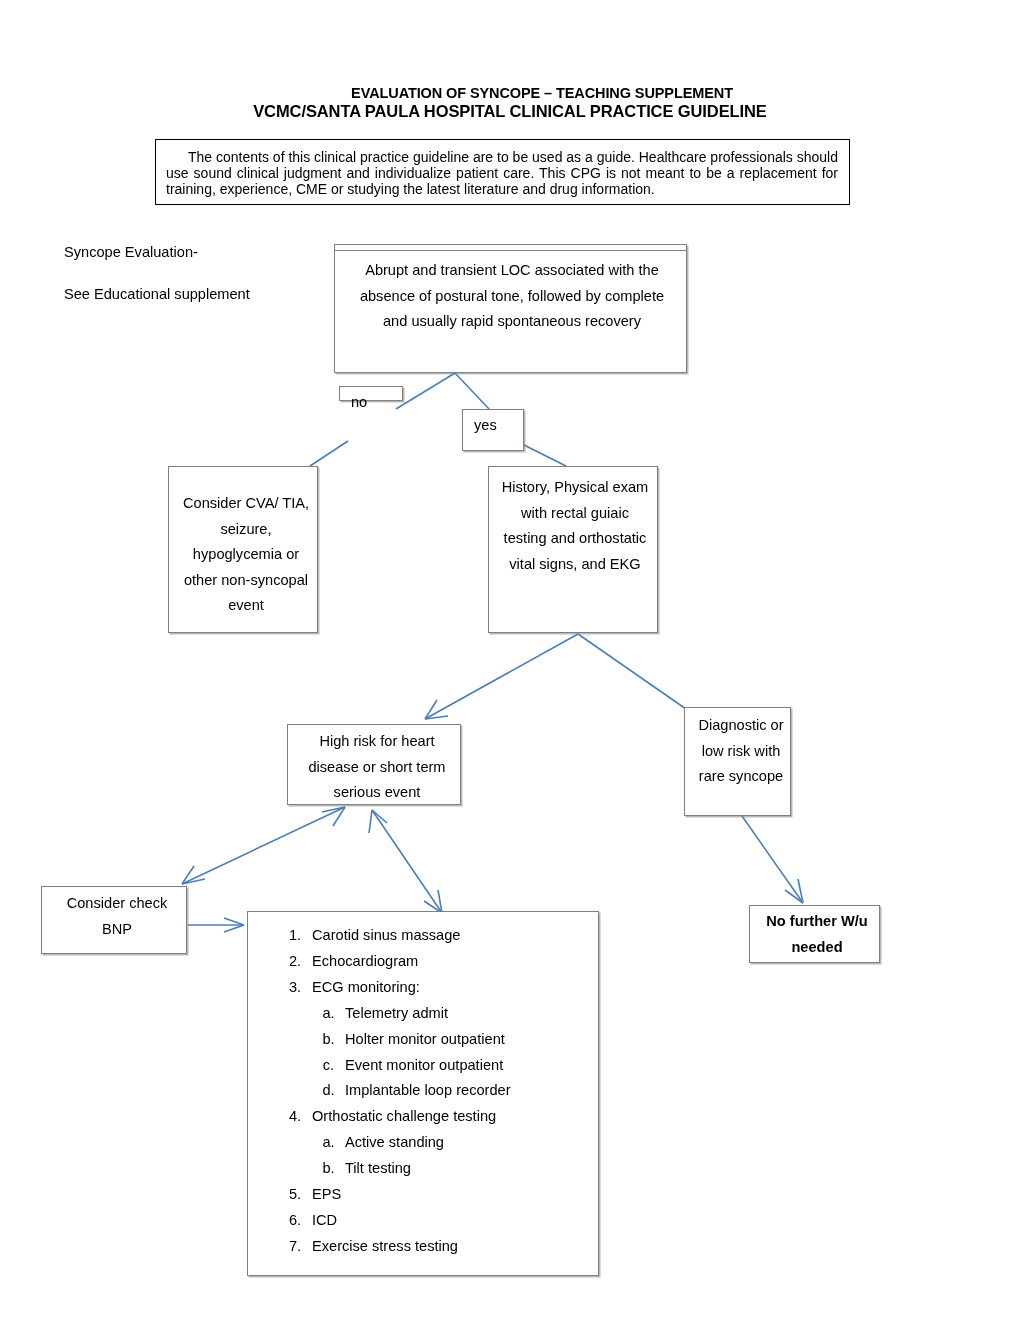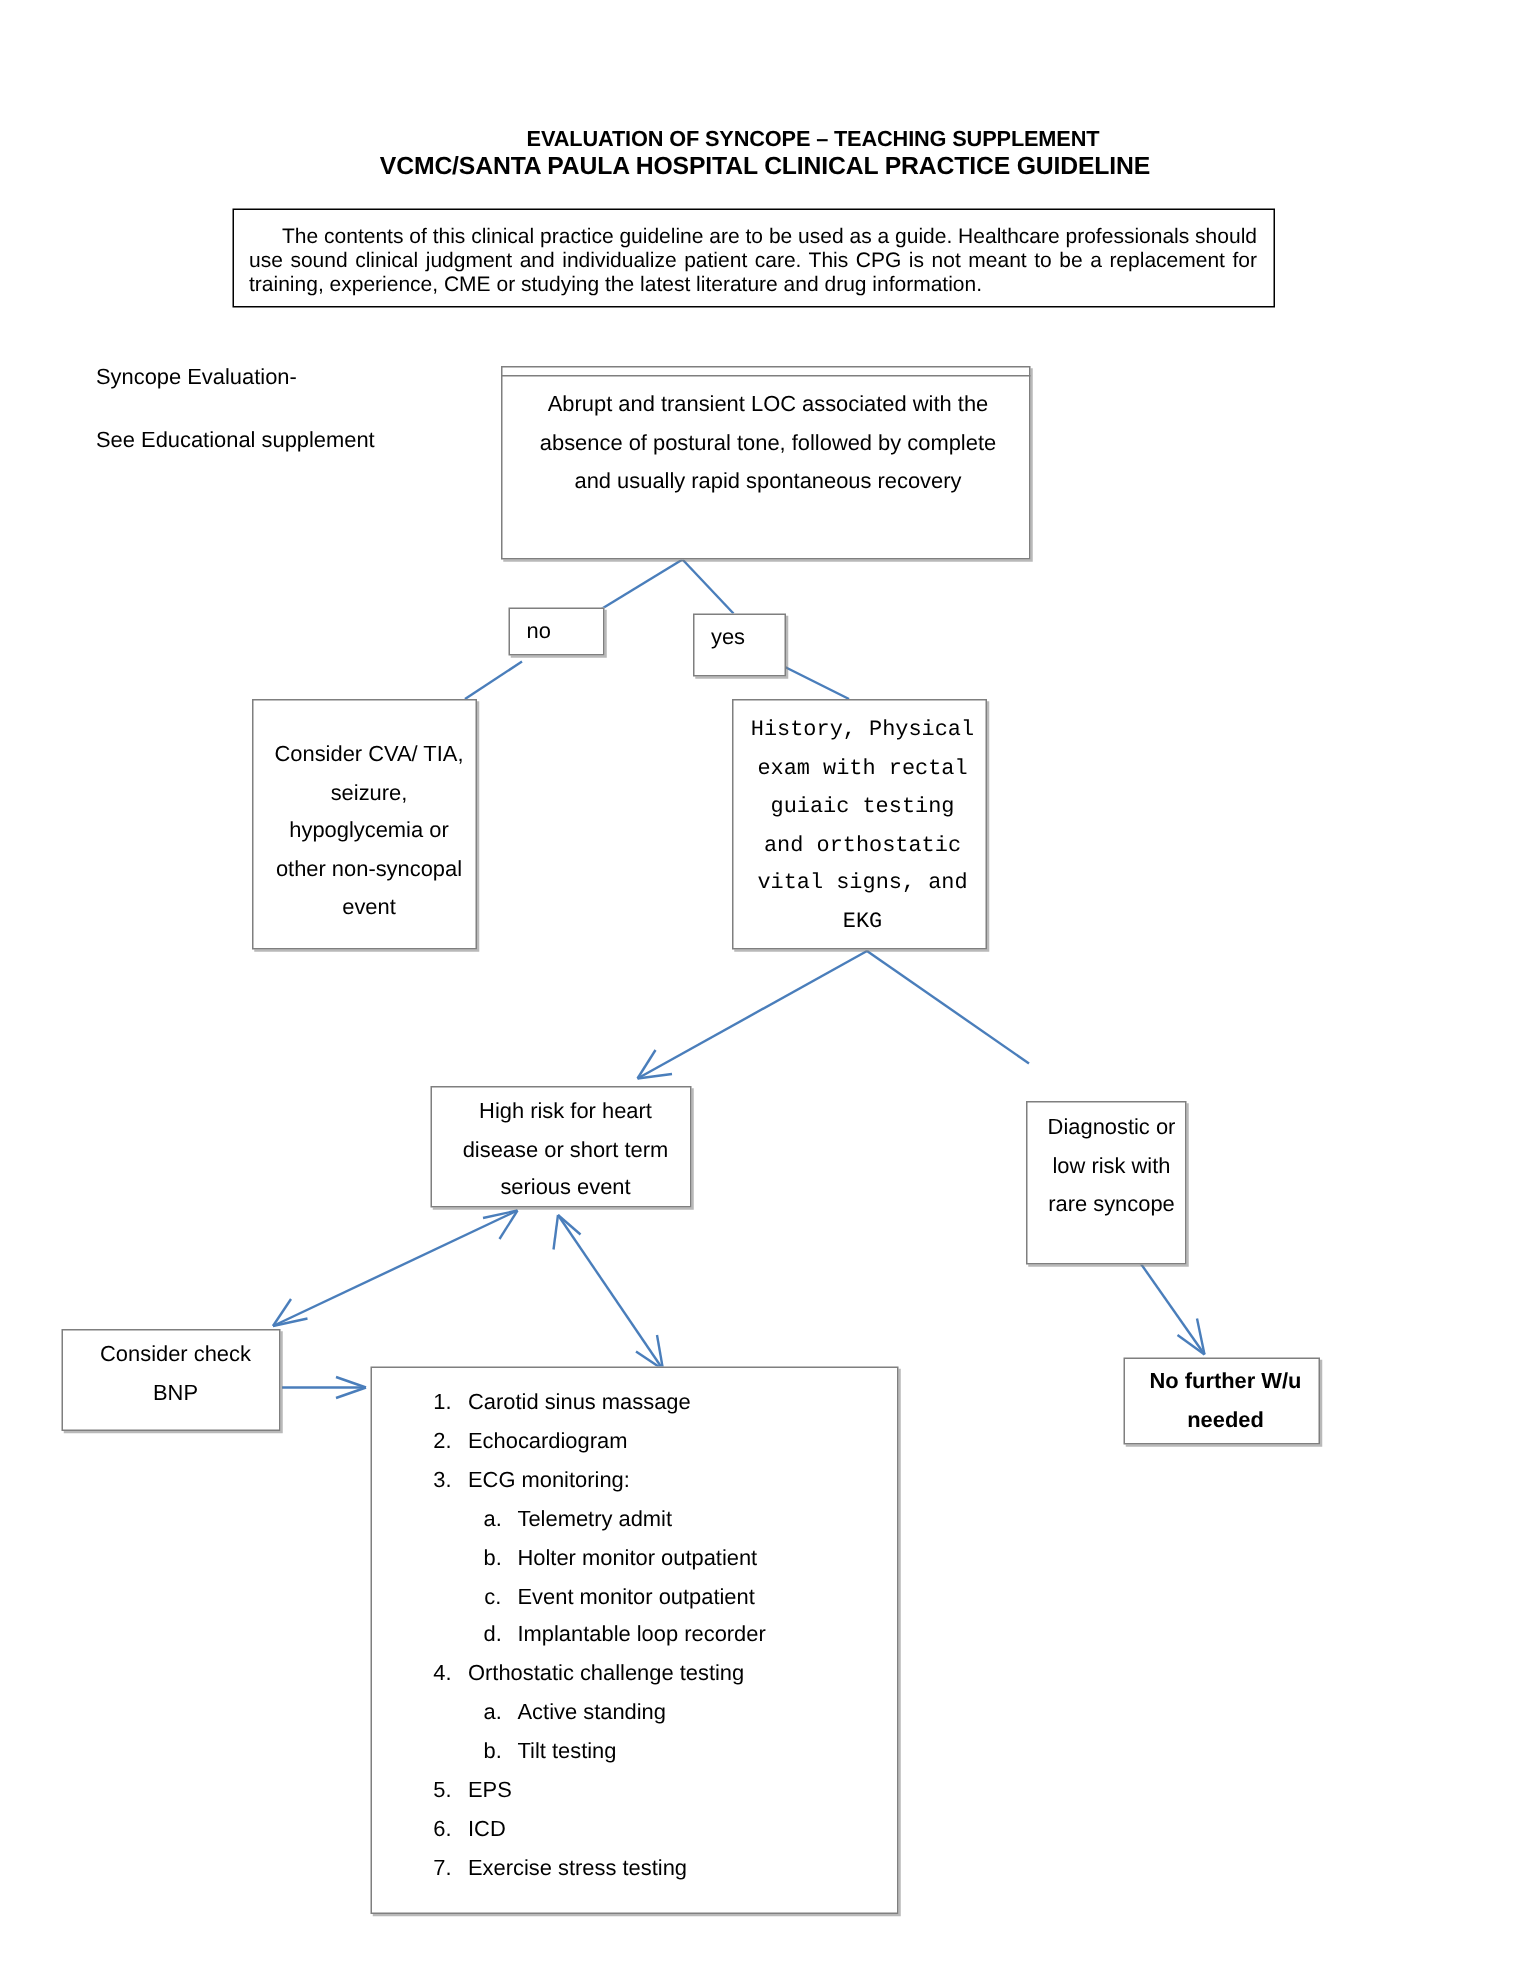--- a/index.html
+++ b/index.html
@@ -85,35 +85,35 @@
   }
   #box-definition::before {
     content: "";
     position: absolute;
     left: -1.3px; right: -1.3px;
     top: 5px;
     border-top: 1.3px solid #7f7f7f;
   }
   #box-definition .txt { left: 12px; top: 13px; width: 330px; }
 
-  #box-no   { left: 339px; top: 405px; width: 64px; height: 32px; }
+  #box-no   { left: 339px; top: 386px; width: 64px; height: 15px; }
   #box-no .txt  { left: 11px; top: 3px; }
   #box-yes  { left: 462px; top: 409px; width: 62px; height: 42px; }
   #box-yes .txt { left: 11px; top: 3px; }
 
   #box-cva { left: 168px; top: 466px; width: 150px; height: 167px; }
   #box-cva .txt { left: 11px; top: 24px; width: 132px; }
 
-  #box-history { left: 488px; top: 466px; width: 170px; height: 167px; font-family: Liberation Mono, monospace; }
+  #box-history { left: 488px; top: 466px; width: 170px; height: 167px; }
   #box-history .txt { left: 11px; top: 8px; width: 150px; }
 
   #box-highrisk { left: 287px; top: 724px; width: 174px; height: 81px; padding-left: 32px; }
   #box-highrisk .txt { left: 10px; top: 4px; width: 158px; }
 
-  #box-diagnostic { left: 684px; top: 707px; width: 107px; height: 109px; margin-top: 27px; }
+  #box-diagnostic { left: 684px; top: 707px; width: 107px; height: 109px; }
   #box-diagnostic .txt { left: 10px; top: 5px; width: 92px; }
 
   #box-bnp { left: 41px; top: 886px; width: 146px; height: 68px; }
   #box-bnp .txt { left: 12px; top: 4px; width: 126px; }
 
   #box-nofurther { left: 749px; top: 905px; width: 131px; height: 58px; font-weight: bold; }
   #box-nofurther .txt { left: 11px; top: 3px; width: 112px; }
 
   
   #box-tests {

